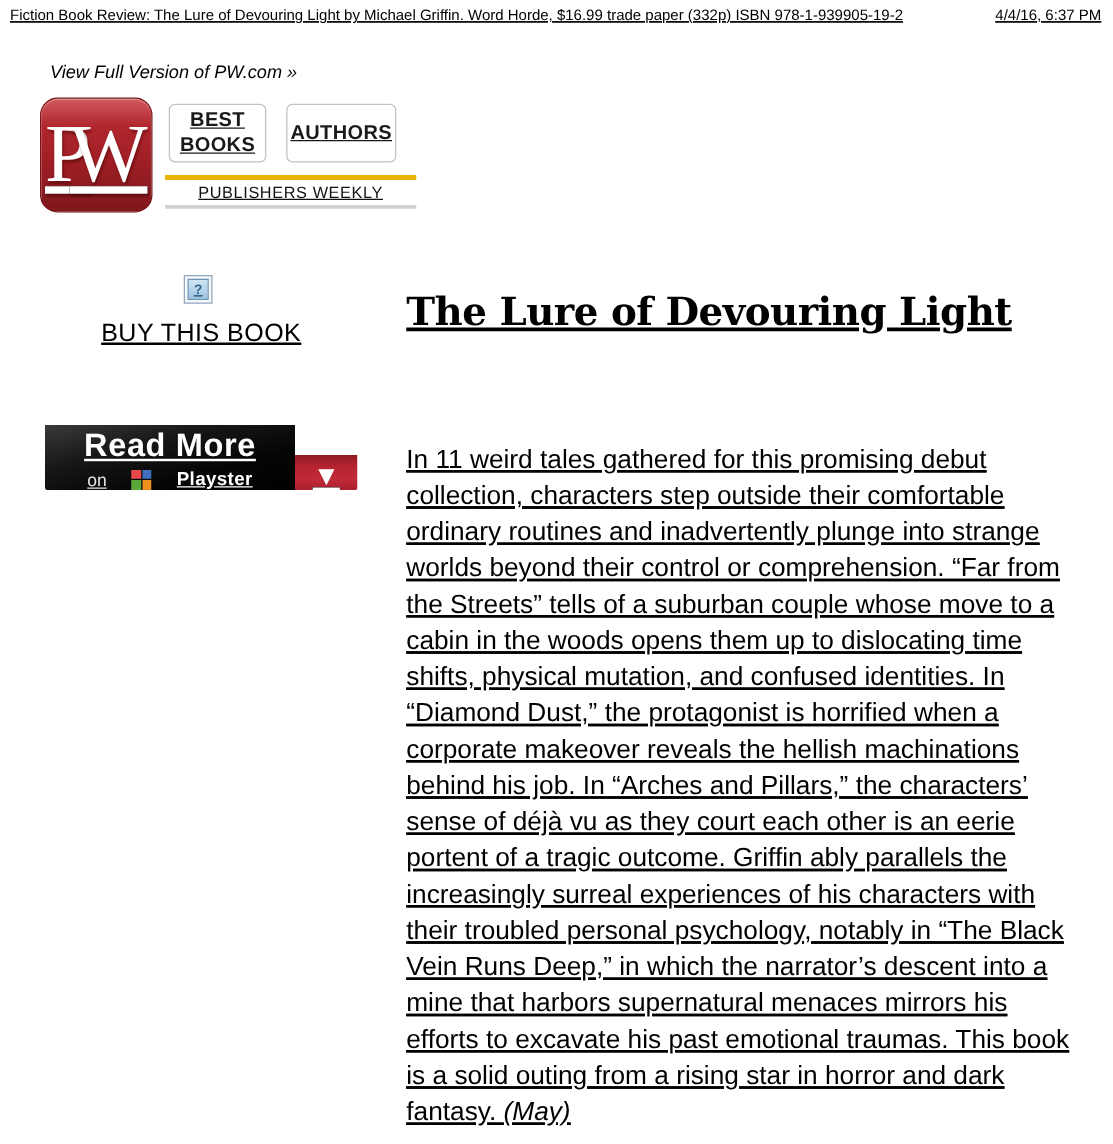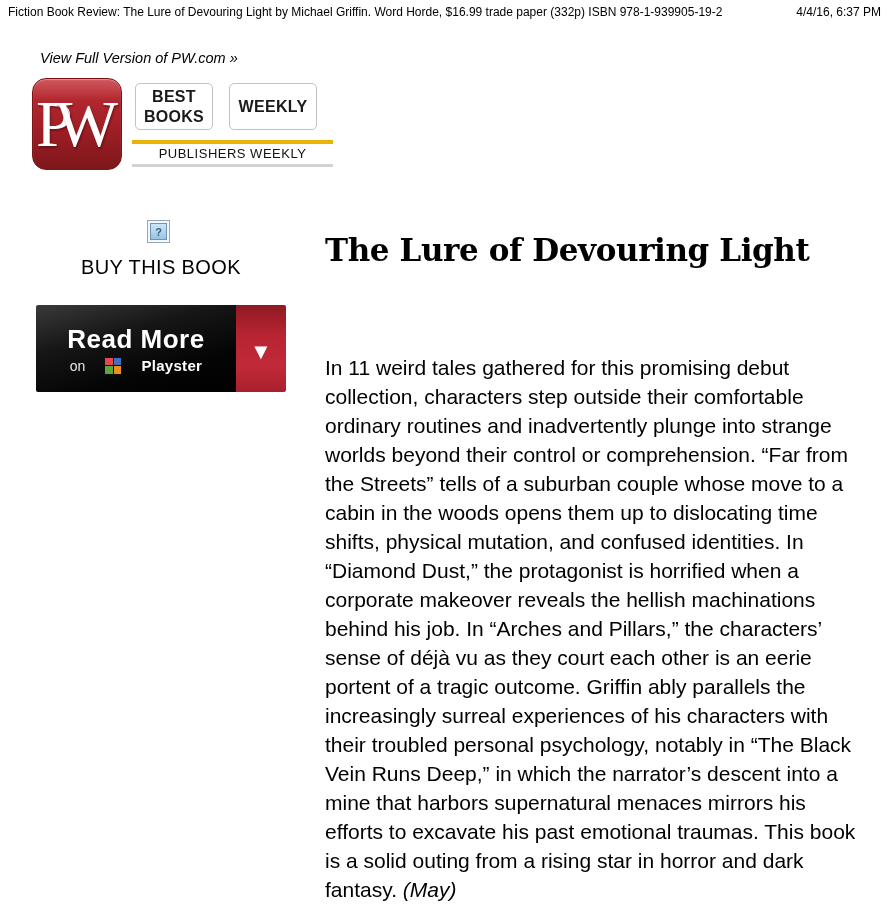--- a/index.html
+++ b/index.html
@@ -1,15 +1,15 @@
 <!DOCTYPE html>
 <html><head>
 <meta charset="utf-8">
 <style>
-  * { margin: 0; padding: 0; box-sizing: border-box; }
+  * { margin: 0; padding: 0; box-sizing: border-box; text-decoration: underline; }
   html, body { background: #ffffff; }
   .page {
     position: relative;
     width: 890px;
     height: 915px;
     background: #ffffff;
     font-family: "Liberation Sans", sans-serif;
     color: #000;
     overflow: hidden;
   }
@@ -126,20 +126,21 @@
 
   
   .ad-banner {
     position: absolute;
     top: 305px; left: 36px;
     width: 250px; height: 87px;
     display: flex;
     border-radius: 2px;
     overflow: hidden;
     cursor: pointer;
+    align-items: flex-end;
   }
   .ad-left {
     flex: 1;
     background: linear-gradient(165deg, #3a3a3a 0%, #161616 35%, #050505 70%, #000 100%);
     display: flex;
     flex-direction: column;
     align-items: center;
     justify-content: center;
     padding-top: 2px;
   }
@@ -226,21 +227,21 @@
 
   <a class="view-full-link">View Full Version of PW.com »</a>
 
   <div class="pw-logo">
     <span class="pl pl-p">P</span>
     <span class="pl pl-w">W</span>
   </div>
 
   <div class="nav-btn nav-btn-best">BEST
 BOOKS</div>
-  <div class="nav-btn nav-btn-authors">WEEKLY</div>
+  <div class="nav-btn nav-btn-authors">AUTHORS</div>
 
   <div class="pw-strip">PUBLISHERS WEEKLY</div>
 
   <div class="broken-img">
     <div class="bi-inner">?</div>
   </div>
 
   <div class="buy-book">BUY THIS BOOK</div>
 
   <div class="ad-banner">

